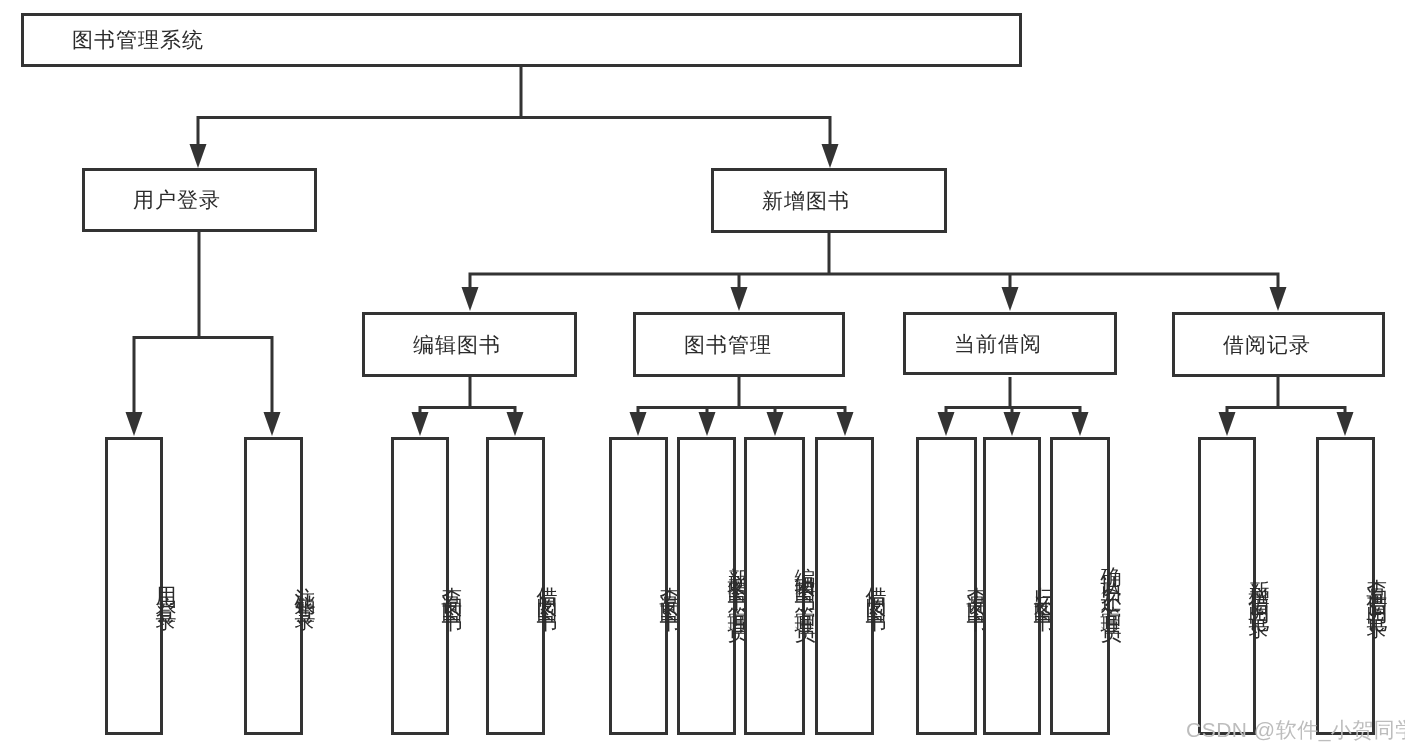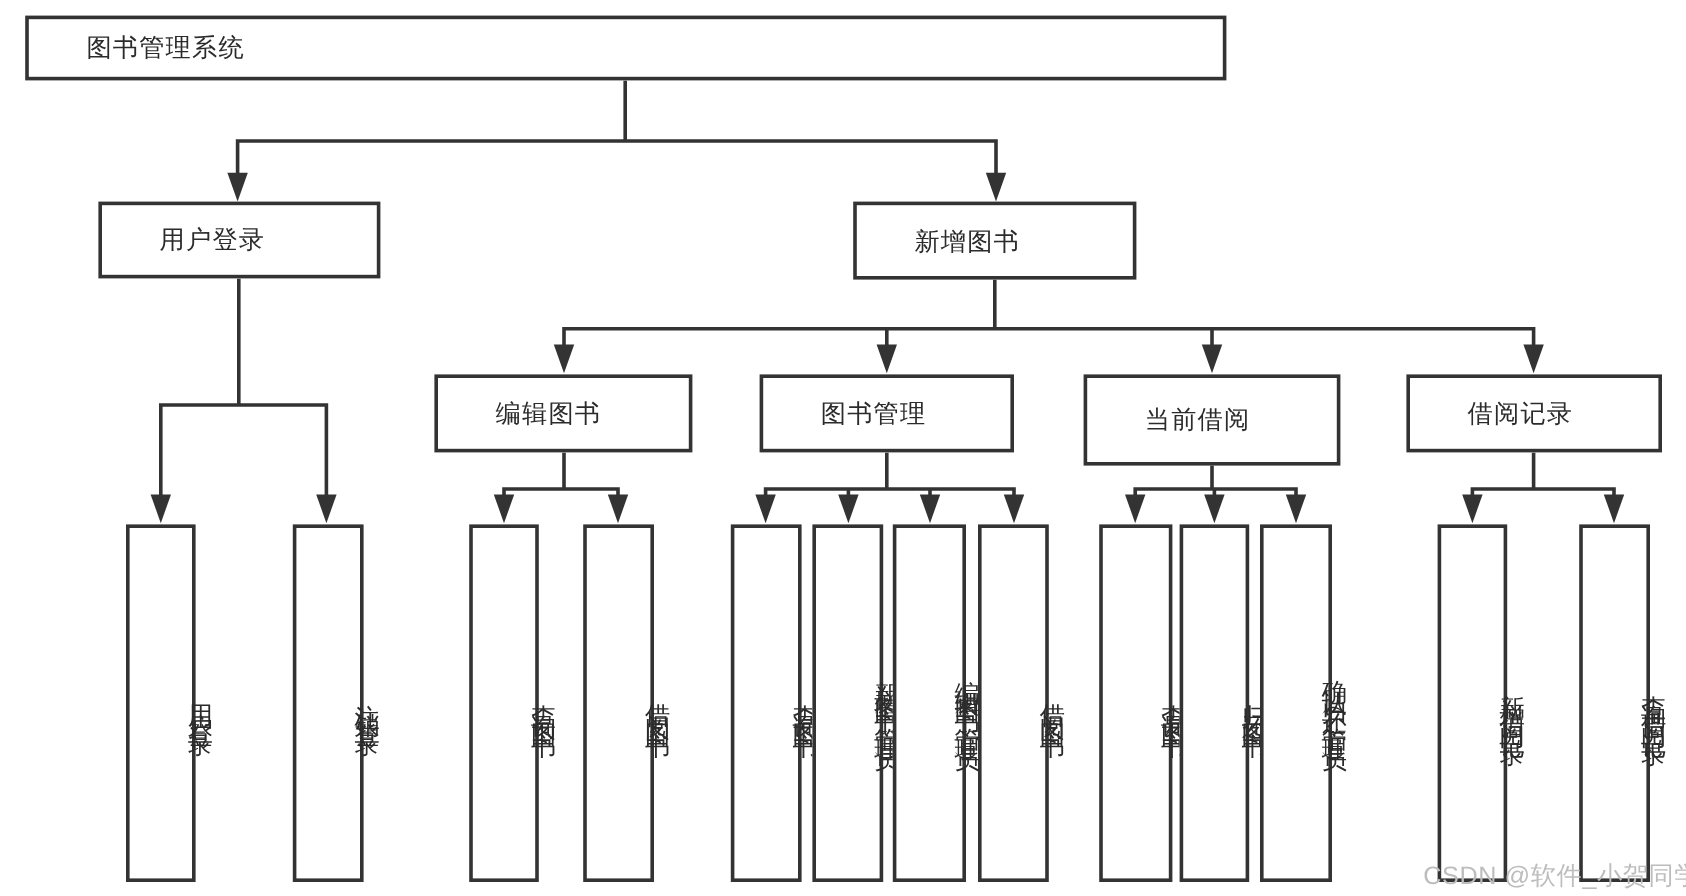--- a/index.html
+++ b/index.html
@@ -97,21 +97,21 @@
   <div class="box" style="left:711px;top:168px;width:236px;height:65px">
     <span class="h-label">新增图书</span>
   </div>
 
   <div class="box" style="left:362px;top:312px;width:215px;height:65px">
     <span class="h-label">编辑图书</span>
   </div>
   <div class="box" style="left:633px;top:312px;width:212px;height:65px">
     <span class="h-label">图书管理</span>
   </div>
-  <div class="box" style="left:903px;top:312px;width:214px;height:76px">
+  <div class="box" style="left:903px;top:312px;width:214px;height:63px">
     <span class="h-label">当前借阅</span>
   </div>
   <div class="box" style="left:1172px;top:312px;width:213px;height:65px">
     <span class="h-label">借阅记录</span>
   </div>
 
   <div class="box" style="left:105px;top:437px;width:58px;height:298px">
     <span class="v-label">用户登录</span>
   </div>
   <div class="box" style="left:244px;top:437px;width:59px;height:298px">

